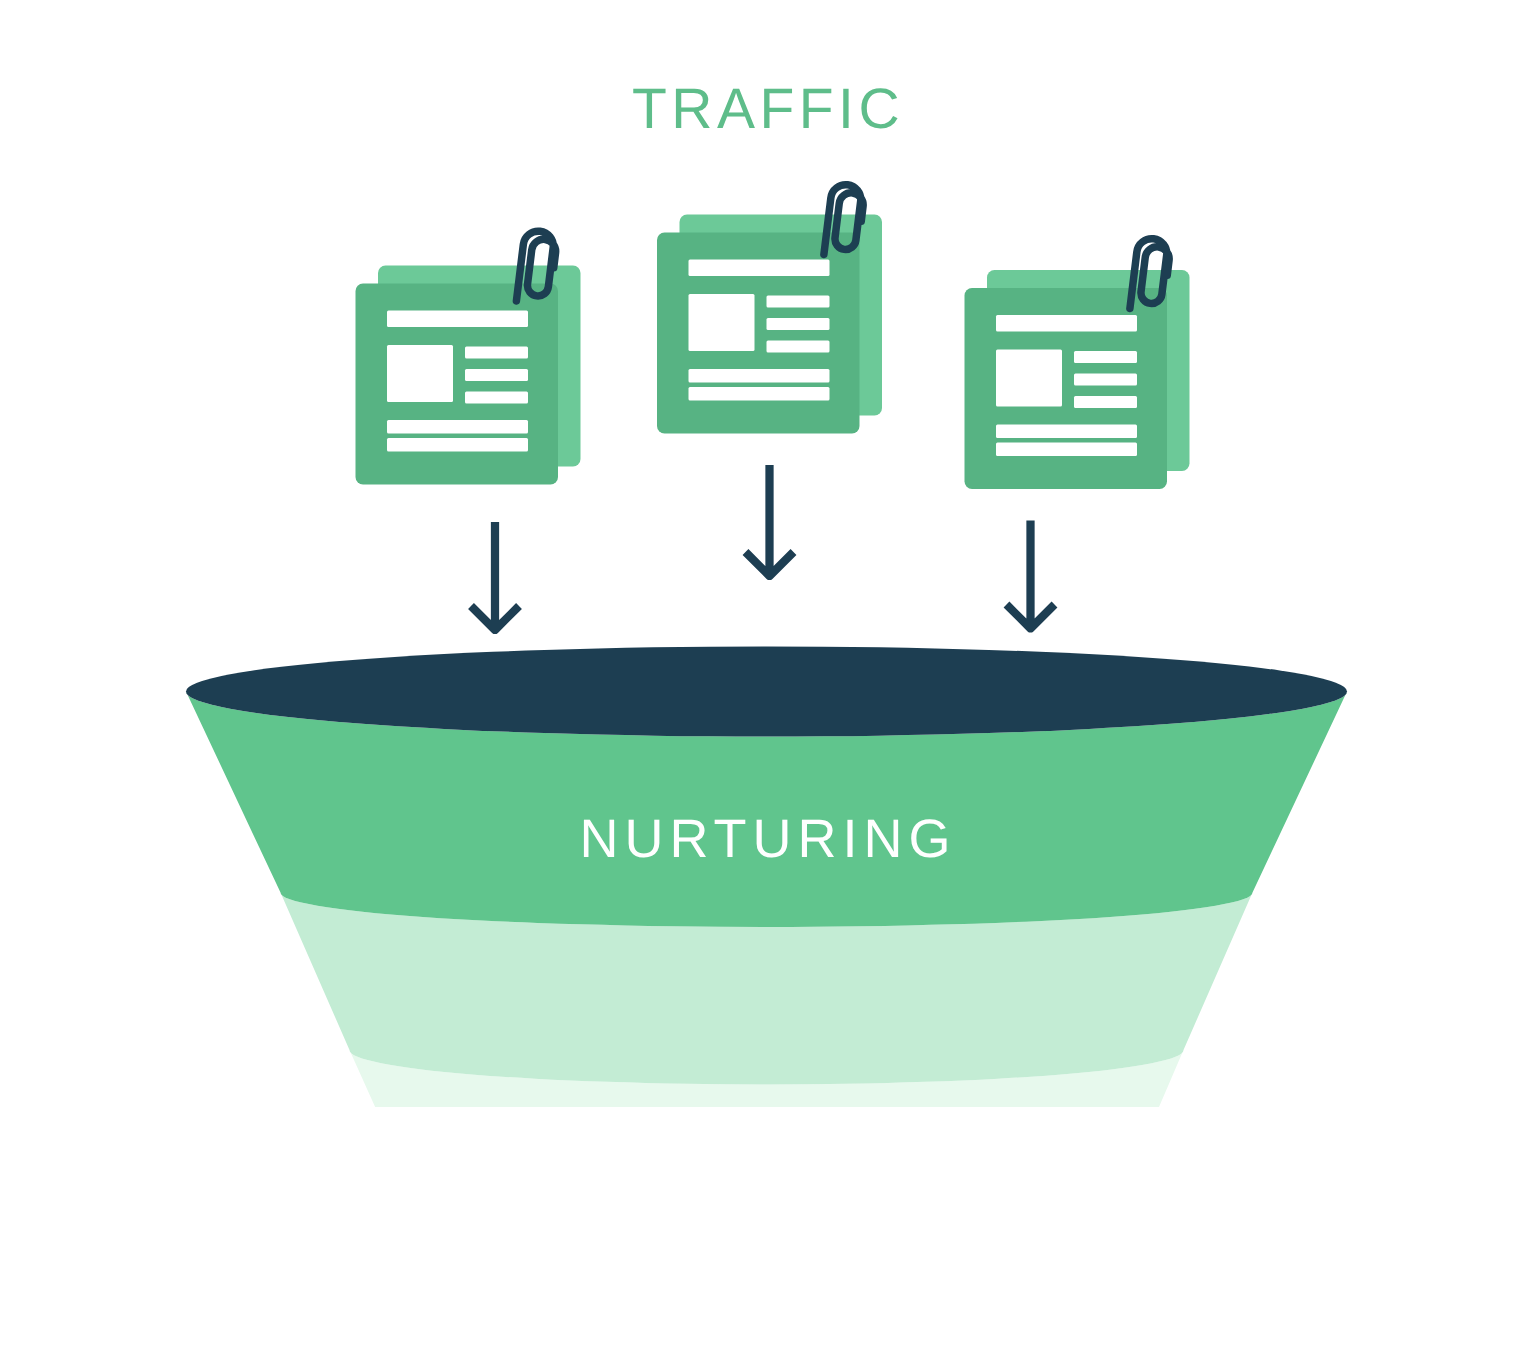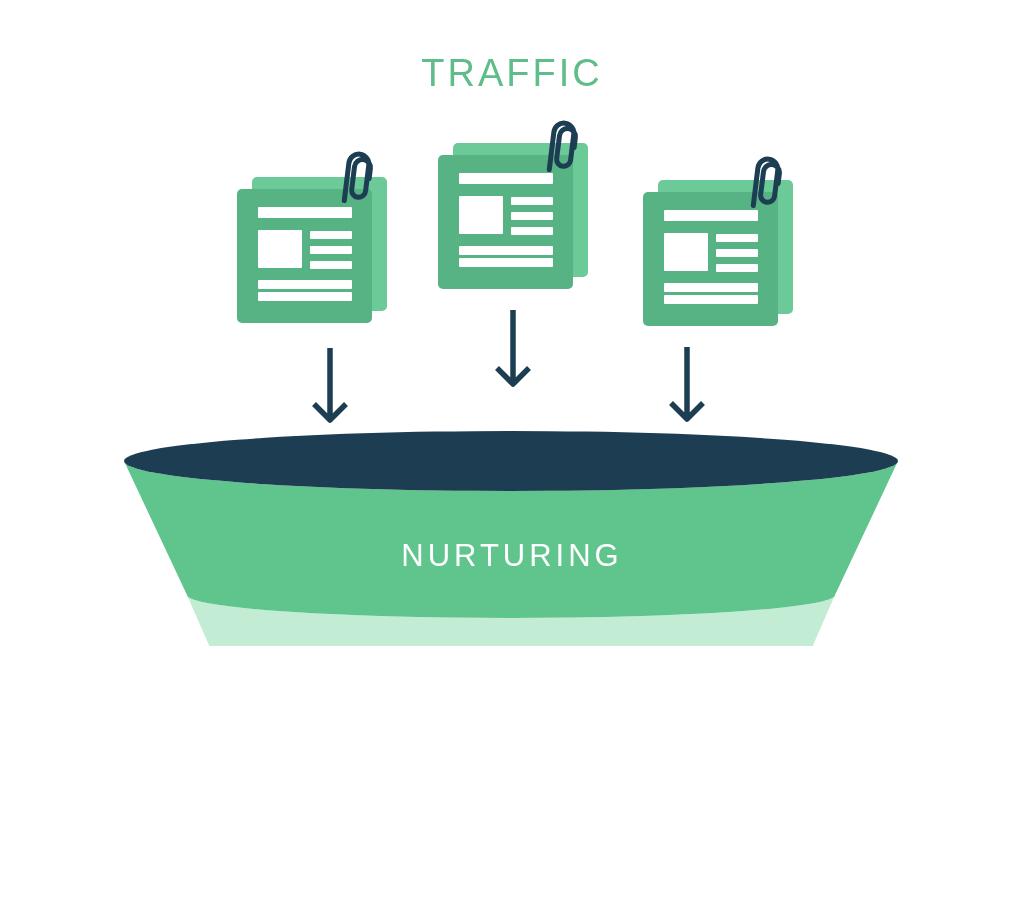--- a/index.html
+++ b/index.html
@@ -9,32 +9,32 @@
     --c-band1:#60c58d;
     --c-band2:#c3ecd4;
     --c-band3:#e7f9ed;
     --c-icon_front_green:#57b383;
     --c-icon_back_green:#6cc998;
     --c-label_white:#ffffff;
   }
   *{margin:0;padding:0;box-sizing:border-box;}
   html,body{background:var(--c-background);}
   .canvas{
-    position:relative;width:1024px;height:646px;overflow:hidden;
+    position:relative;width:1024px;height:738px;overflow:hidden;
     background:var(--c-background);
     font-family:"Liberation Sans",sans-serif;
   }
   .diagram-title{
     position:absolute;top:52px;left:0;width:1024px;text-align:center;
     font-size:38px;font-weight:400;letter-spacing:3px;
     color:var(--c-title_green);
   }
   .stage-label{
     position:absolute;top:538px;left:0;width:1024px;text-align:center;
-    font-size:31px;font-weight:300;letter-spacing:4px;
+    font-size:36px;font-weight:300;letter-spacing:4px;
     color:var(--c-label_white);z-index:3;
   }
   .layer-svg{position:absolute;left:0;top:0;z-index:1;}
   .doc-icon{position:absolute;z-index:2;}
   .sheet{position:absolute;width:135px;height:134px;border-radius:5px;}
   .sheet.back{background:var(--c-icon_back_green);}
   .sheet.front{background:var(--c-icon_front_green);}
   .bar{position:absolute;background:#ffffff;border-radius:1px;}
   .bar.title-bar{left:21px;top:18px;width:94px;height:11px;}
   .img-block{position:absolute;left:21px;top:41px;width:44px;height:38px;background:#fff;border-radius:1px;}

